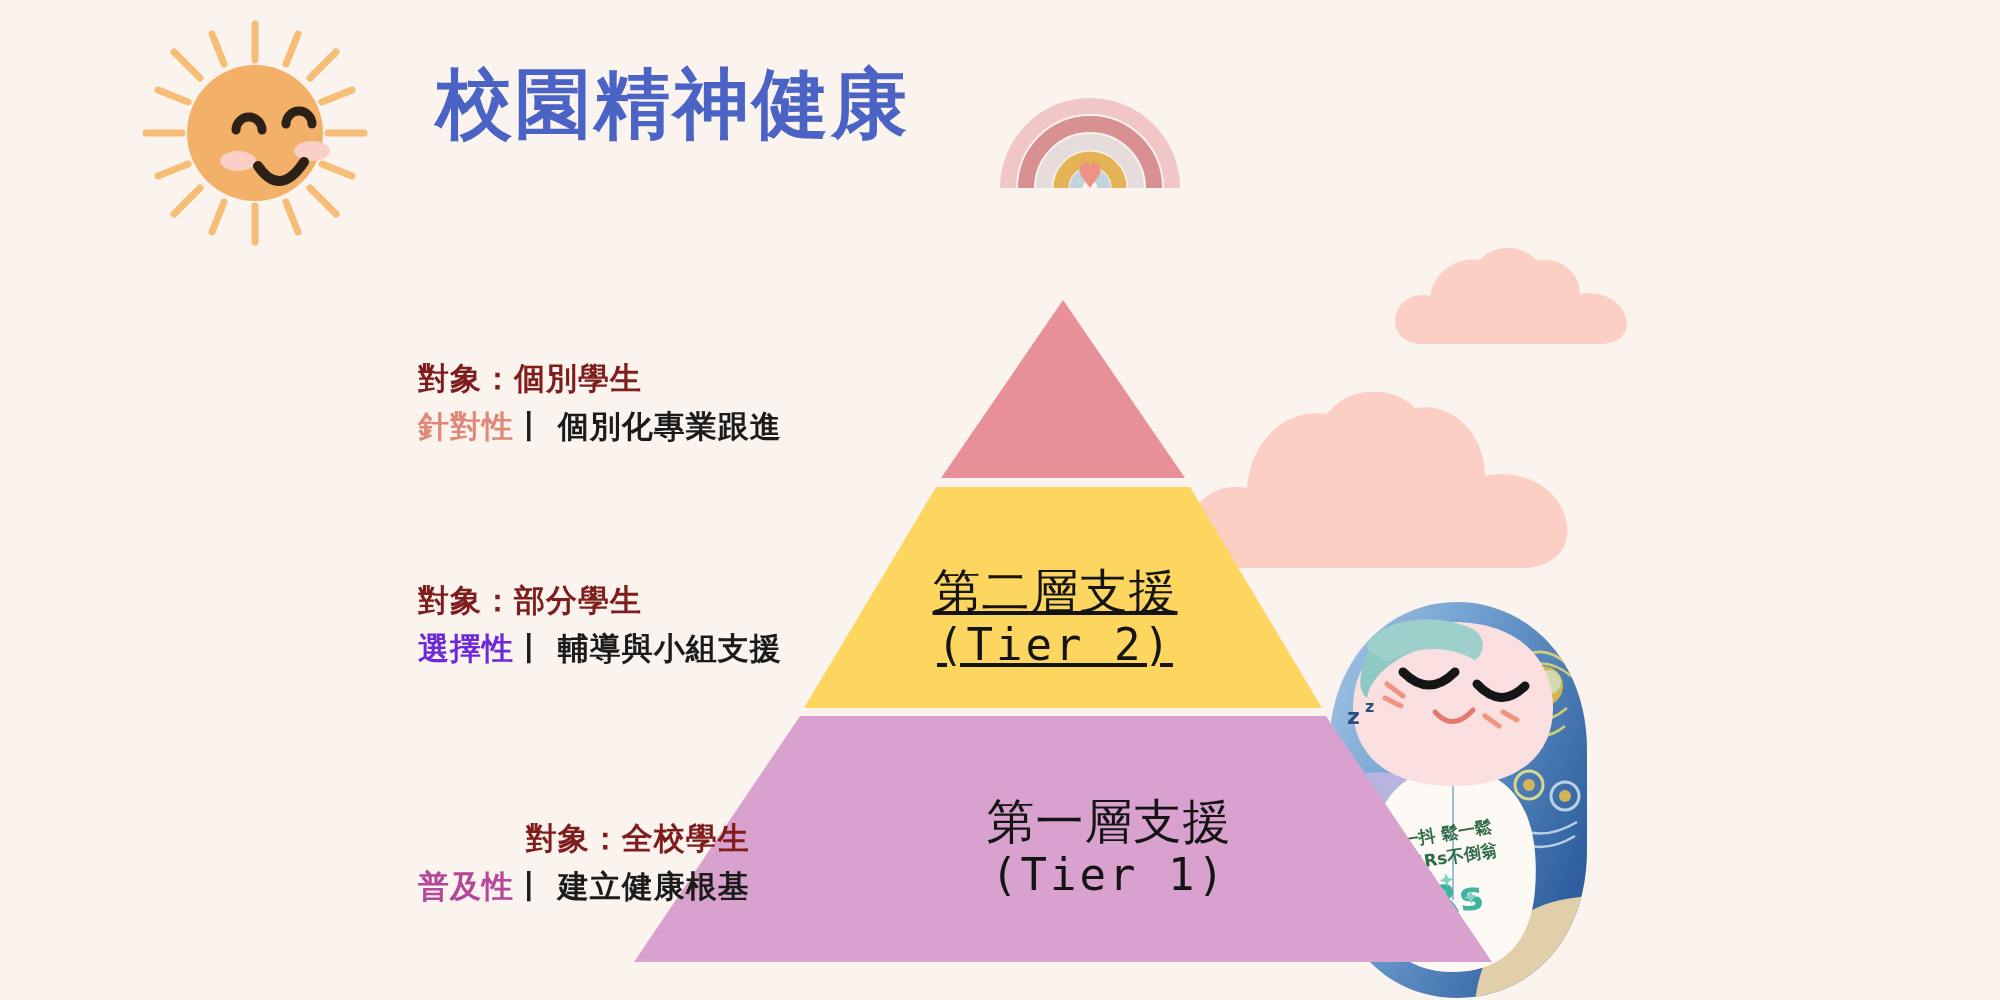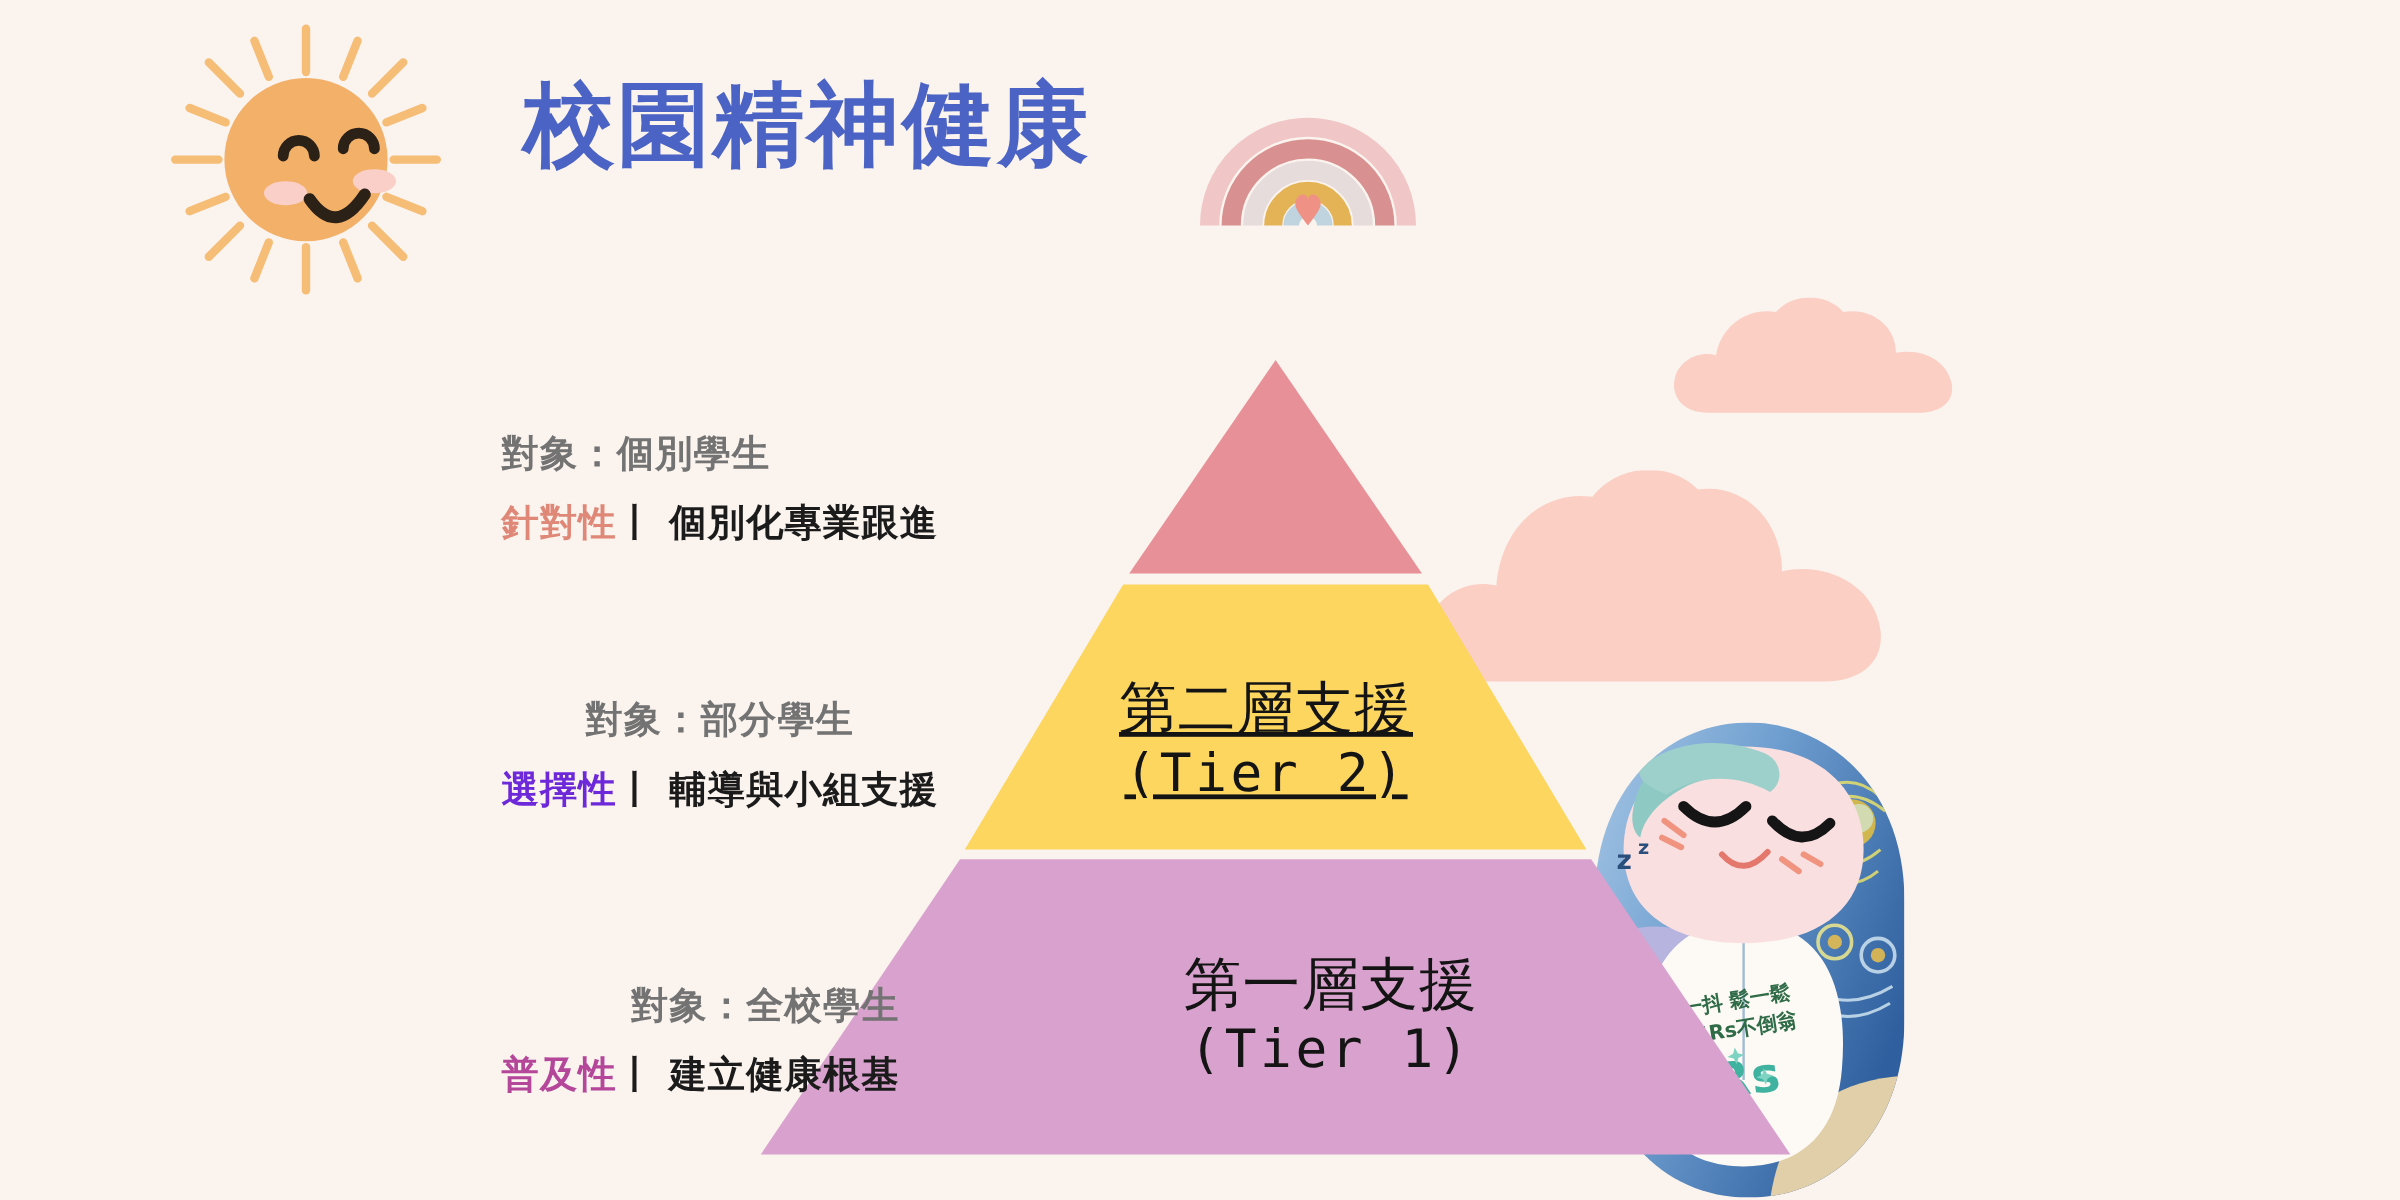--- a/index.html
+++ b/index.html
@@ -60,30 +60,30 @@
   #label-tier2 { left:905px; top:565px; width:300px;text-decoration:underline; }
   #label-tier1 { left:959px; top:795px; width:300px; }
 
   
   .desc {
     position:absolute;
     white-space:nowrap;
     font-family:"DejaVu Sans","Liberation Sans",sans-serif;
   }
   .desc .row1 {
-    font-size:31px; font-weight:700; color:#737373; letter-spacing:1px; line-height:1.35;
+    font-size:31px; font-weight:700; color:#7f1d1d; letter-spacing:1px; line-height:1.35;
   }
   .desc .row2 {
-    font-size:31px; font-weight:700; letter-spacing:1px; line-height:1.35; margin-top:16px;
+    font-size:31px; font-weight:700; letter-spacing:1px; line-height:1.35; margin-top:6px;
   }
   .desc .row2 .kw { font-weight:700; }
   .desc .row2 .rest { color:#1b1b1b; font-weight:700; }
 
   #desc-tier3 { left:418px; top:358px; }
-  #desc-tier2 { left:418px; top:580px;text-align:center; }
+  #desc-tier2 { left:418px; top:580px; }
   #desc-tier1 { left:418px; top:818px;text-align:right; }
 
   
   #character { position:absolute; left:1325px; top:600px; width:265px; height:400px; }
 </style>
 </head>
 <body style="background: rgb(250, 243, 238);">
 
 <div id="stage">
 

